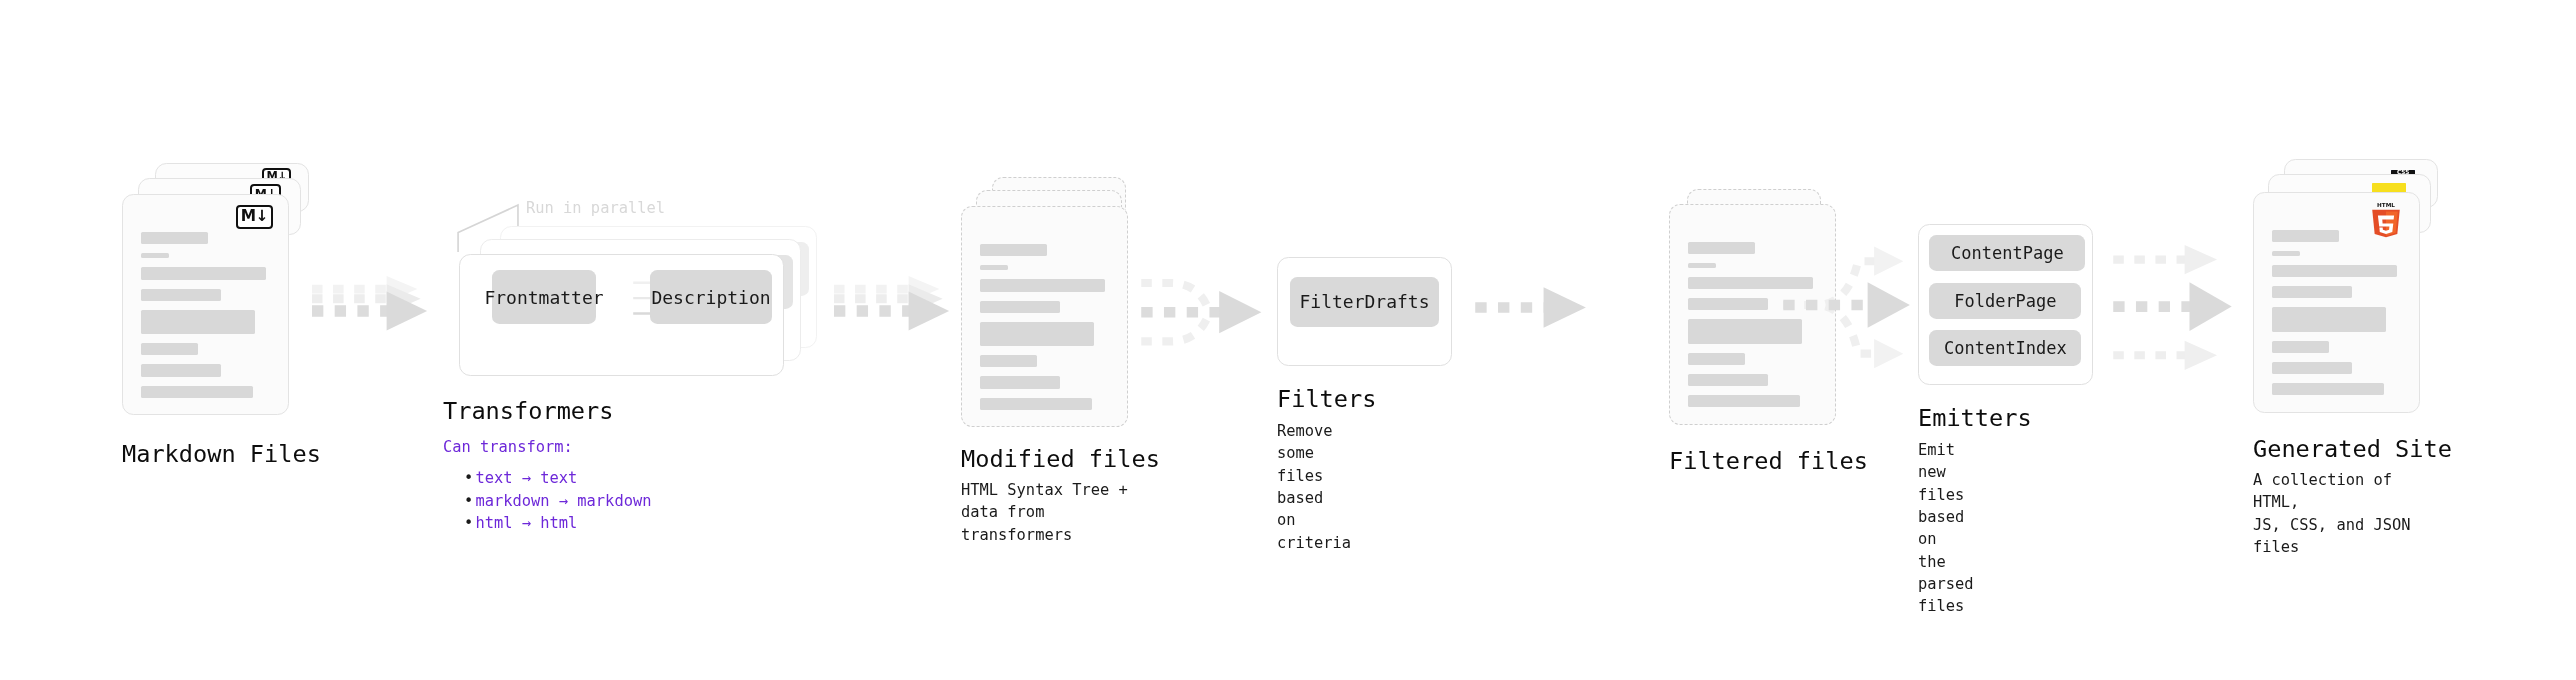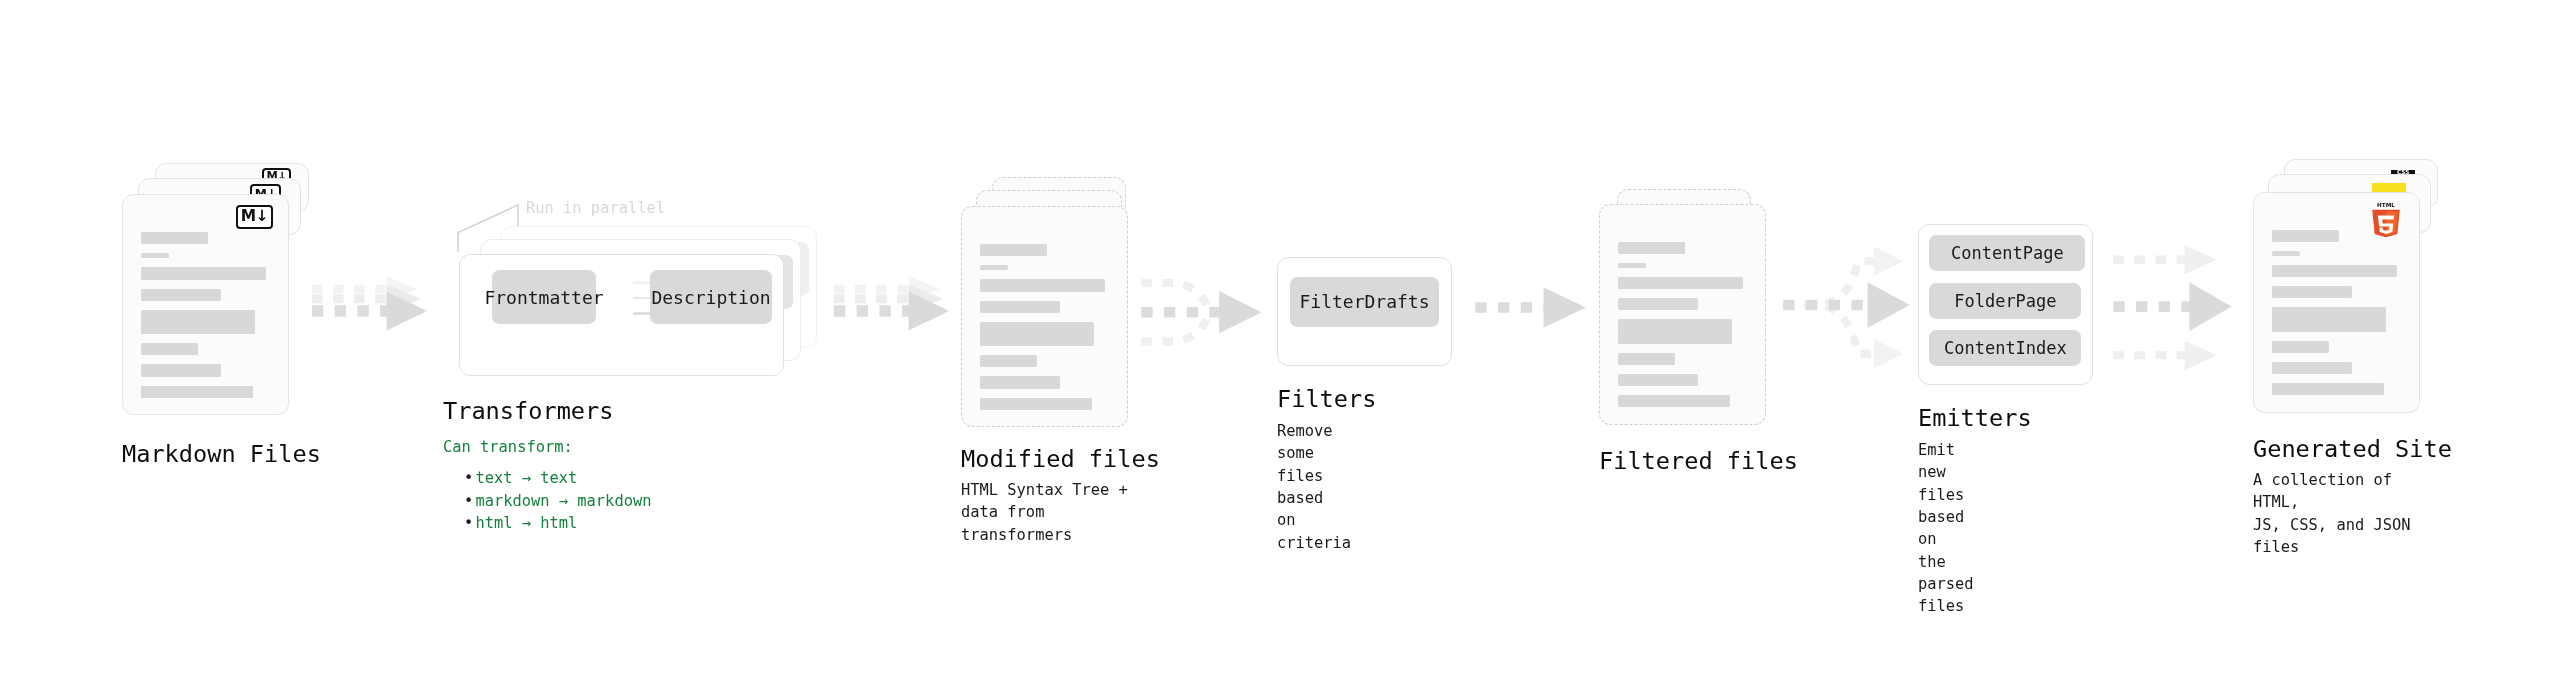--- a/index.html
+++ b/index.html
@@ -135,21 +135,21 @@
     position: absolute;
     font-size: 15.4px;
     line-height: 1.45;
     color: #1a1a1a;
     white-space: pre-line;
   }
   .caption-list {
     position: absolute;
     font-size: 15.4px;
     line-height: 1.48;
-    color: #15803d;
+    color: #6d28d9;
   }
   .caption-list .lead { display: block; }
   .caption-list ul {
     margin: 8px; padding: 0 0 0 13px;
     list-style: none;
   }
   .caption-list li { white-space: nowrap; }
   .caption-list li::before {
     content: "\2022";
     display: inline-block;
@@ -313,21 +313,21 @@
 on criteria</div>
   </div>
 
   <div class="connector" style="left:1472px; top:283px;">
     <svg width="122" height="49" viewBox="0 0 150 60" aria-hidden="true">
       <line x1="4" y1="30" x2="92" y2="30" stroke="#dcdcdc" stroke-width="13" stroke-dasharray="14 14"></line>
       <polygon points="88,5 140,30 88,55" fill="#dadada"></polygon>
     </svg>
   </div>
 
-  <div class="node" style="left:1599px; top:189px;">
+  <div class="node" style="left:1669px; top:189px;">
     <div class="card-stack" style="width:175px; height:244px;">
       <div class="card dashed" style="left:18px; top:0px; width:134px; height:46px;"></div>
       <div class="card dashed" style="left:0px; top:14.6px; width:167px; height:221px;">
         <div class="card-body">
           <div class="skel" style="width:52%;"></div>
           <div class="skel tiny" style="width:22%;"></div>
           <div class="skel" style="width:97%;"></div>
           <div class="skel" style="width:62%;"></div>
           <div class="skel" style="width:88%; height:42px;"></div>
           <div class="skel" style="width:44%;"></div>

